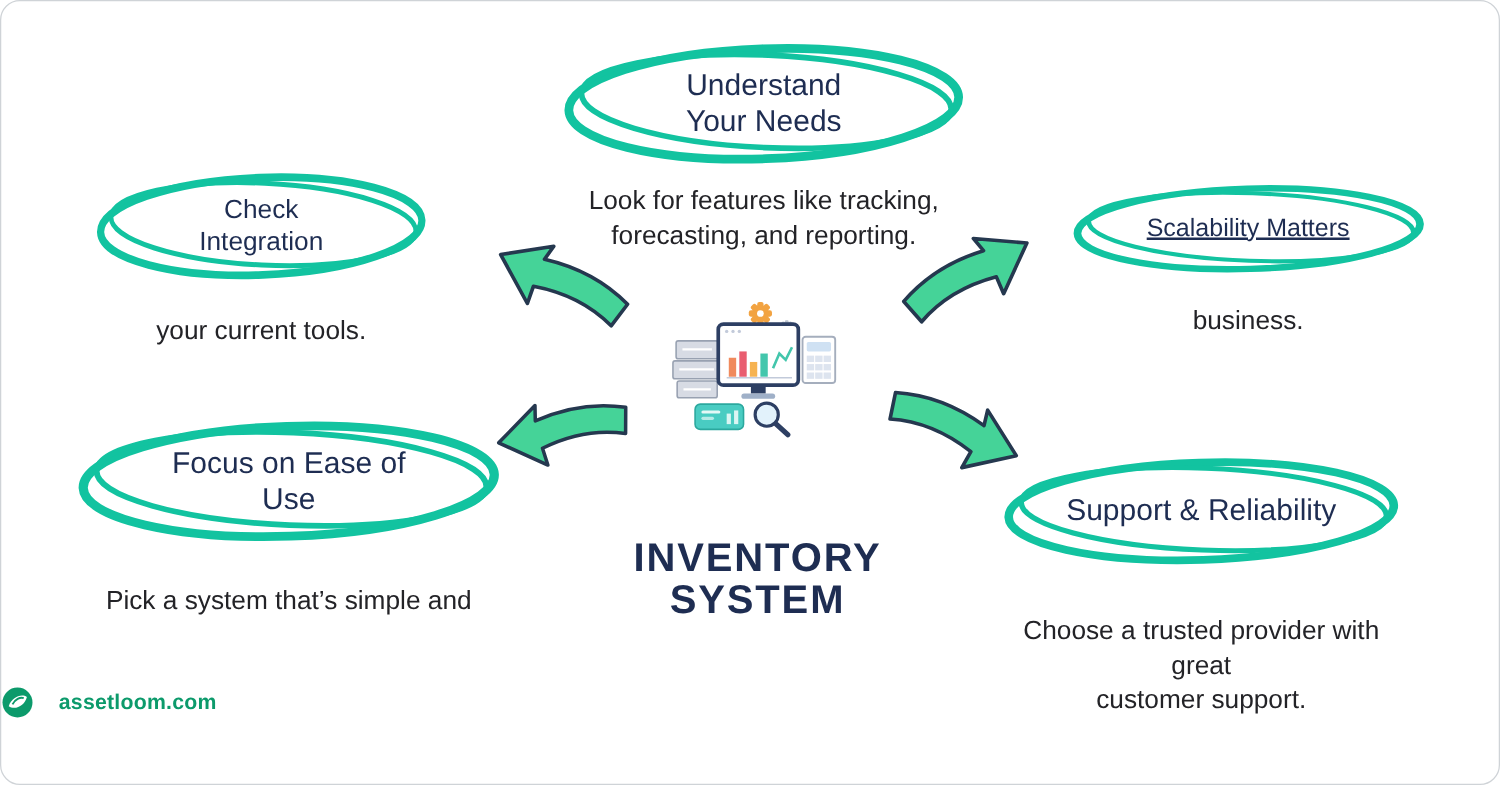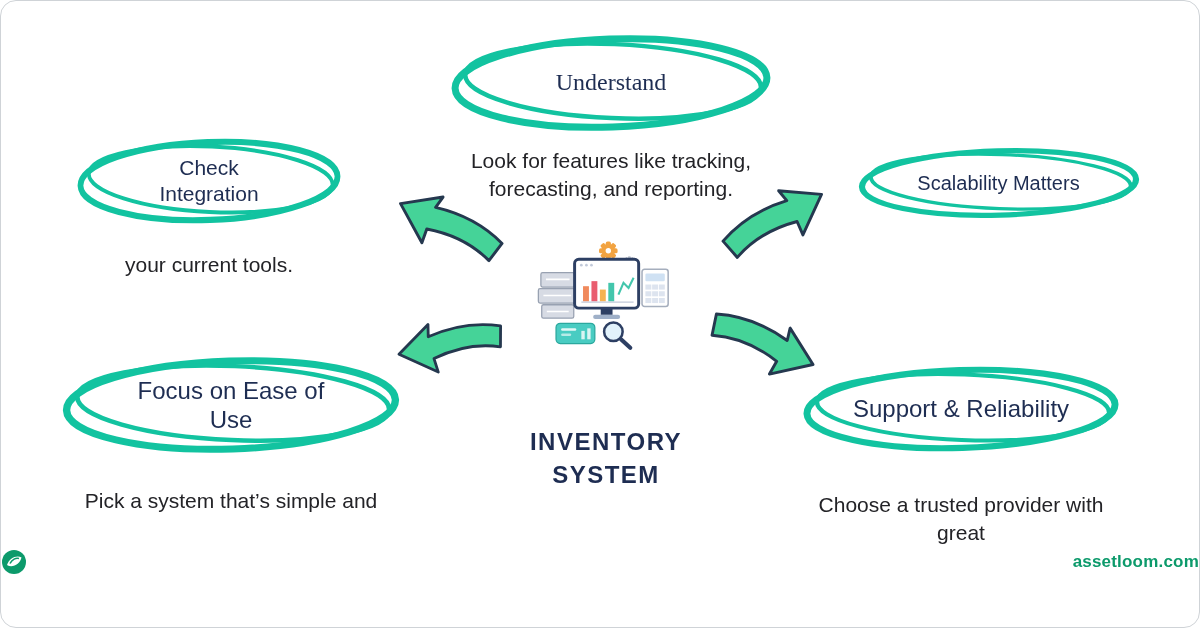--- a/index.html
+++ b/index.html
@@ -15,39 +15,39 @@
   .ring-stroke{fill:none;stroke:var(--ring);}
   .ring-outer{stroke-width:7;}
   .ring-inner{stroke-width:4.5;}
   .node-label{
     position:absolute;inset:0;display:flex;flex-direction:column;
     justify-content:center;align-items:center;
     color:var(--heading);font-weight:500;line-height:1.22;
   }
   .label-24{font-size:24px;}
   .label-21{font-size:21px;}
-  .label-20{font-size:20px;}
+  .label-20{font-size:20px;text-decoration:underline;}
   .desc{
     margin:0;color:var(--description);font-size:21px;font-weight:500;line-height:1.32;
   }
   .desc span,.node-label span{display:block;}
 
   .n-top{left:430px;top:30px;width:360px;}
-  .n-top .ellipse{width:330px;height:104px;font-family:Liberation Serif, serif;}
+  .n-top .ellipse{width:330px;height:104px;}
   .n-top .desc{margin-top:12px;}
 
   .n-check{left:58px;top:134px;width:300px;}
   .n-check .ellipse{width:272px;height:92px;}
   .n-check .desc{margin-top:24px;}
 
   .n-scal{left:845px;top:144px;width:305px;}
   .n-scal .ellipse{width:290px;height:76px;}
   .n-scal .desc{margin-top:22px;}
 
-  .n-focus{left:52px;top:352px;width:356px;}
+  .n-focus{left:52px;top:332px;width:356px;}
   .n-focus .ellipse{width:348px;height:104px;}
   .n-focus .desc{margin-top:30px;}
 
   .n-support{left:792px;top:362px;width:336px;}
   .n-support .ellipse{width:326px;height:92px;}
   .n-support .desc{margin-top:36px;}
 
   
   .arrow{position:absolute;transform-origin:center;}
   .arrow svg{display:block;width:100%;height:100%;}
@@ -55,56 +55,57 @@
   .arrow-tl{left:388px;top:198px;width:118px;height:62px;transform:rotate(27deg);}
   .arrow-tr{left:716px;top:192px;width:118px;height:62px;transform:scaleX(-1) rotate(31deg);}
   .arrow-bl{left:392px;top:316px;width:116px;height:60px;transform:rotate(-10deg);}
   .arrow-br{left:702px;top:314px;width:118px;height:62px;transform:scaleX(-1) rotate(-22deg);}
 
   
   .center-art{position:absolute;left:533px;top:238px;width:152px;height:118px;}
   .center-art svg{width:100%;height:100%;display:block;}
   .center-title{
     position:absolute;left:460px;top:408px;width:290px;text-align:center;
-    color:var(--heading);font-size:24px;font-weight:700;letter-spacing:1.5px;line-height:33px;
+    color:var(--heading);font-size:32px;font-weight:700;letter-spacing:1.5px;line-height:33px;
   }
   .center-title span{display:block;}
 
   
   .box{fill:#d7dbe4;stroke:#98a1b1;stroke-width:1.5;}
   .box-line{stroke:#ffffff;stroke-width:2;fill:none;}
   .gear-o{fill:#f2a341;}
   .gear-s{fill:#b9c1cd;}
   .calc{fill:#ffffff;stroke:#a5aebd;stroke-width:1.8;}
   .calc-screen{fill:#cfe1f3;}
   .calc-btn{fill:#dde4ef;}
   .monitor{fill:#ffffff;stroke:#2d3f63;stroke-width:3.5;}
   .card{fill:#49ccc2;stroke:#2ba89e;stroke-width:1.5;}
   .lens{fill:#d8edf9;fill-opacity:.75;stroke:#2d3f63;stroke-width:3;}
   .lens-handle{stroke:#2d3f63;stroke-width:5;stroke-linecap:round;}
 
   
-  .brand{position:absolute;left:0;right:0;top:548px;display:flex;justify-content:space-between;align-items:center;gap:20px;}
+  .brand{position:absolute;left:0;right:0;top:548px;display:flex;justify-content:flex-start;align-items:center;gap:20px;}
   .brand-icon{width:26px;height:26px;display:block;}
   .brand-circle{fill:var(--brand_green);}
   .brand-name{font-size:17px;font-weight:600;color:var(--brand_green);letter-spacing:.2px;}
 </style>
 </head>
 <body>
 
 <div class="canvas">
 
   <section class="node n-top">
     <div class="ellipse">
       <svg class="ring" viewBox="0 0 330 104" preserveAspectRatio="none">
         <ellipse class="ring-stroke ring-outer" cx="165" cy="52" rx="156" ry="44" transform="rotate(-2 165 52)"></ellipse>
         <ellipse class="ring-stroke ring-inner" cx="167" cy="50" rx="148" ry="37" transform="rotate(2.5 165 52)"></ellipse>
       </svg>
       <div class="node-label label-24">
         <span>Understand</span>
+        <span>Your Needs</span>
       </div>
     </div>
     <p class="desc">
       <span>Look for features like tracking,</span>
       <span>forecasting, and reporting.</span>
     </p>
   </section>
 
   <section class="node n-check">
     <div class="ellipse">
@@ -127,20 +128,21 @@
       <svg class="ring" viewBox="0 0 330 104" preserveAspectRatio="none">
         <ellipse class="ring-stroke ring-outer" cx="165" cy="52" rx="156" ry="44" transform="rotate(-2 165 52)"></ellipse>
         <ellipse class="ring-stroke ring-inner" cx="167" cy="50" rx="148" ry="37" transform="rotate(2.5 165 52)"></ellipse>
       </svg>
       <div class="node-label label-20">
         <span>Scalability Matters</span>
         <span></span>
       </div>
     </div>
     <p class="desc">
+      <span>business.</span>
     </p>
   </section>
 
   <section class="node n-focus">
     <div class="ellipse">
       <svg class="ring" viewBox="0 0 330 104" preserveAspectRatio="none">
         <ellipse class="ring-stroke ring-outer" cx="165" cy="52" rx="156" ry="44" transform="rotate(-2 165 52)"></ellipse>
         <ellipse class="ring-stroke ring-inner" cx="167" cy="50" rx="148" ry="37" transform="rotate(2.5 165 52)"></ellipse>
       </svg>
       <div class="node-label label-24">
@@ -159,20 +161,21 @@
         <ellipse class="ring-stroke ring-outer" cx="165" cy="52" rx="156" ry="44" transform="rotate(-2 165 52)"></ellipse>
         <ellipse class="ring-stroke ring-inner" cx="167" cy="50" rx="148" ry="37" transform="rotate(2.5 165 52)"></ellipse>
       </svg>
       <div class="node-label label-24">
         <span>Support &amp; Reliability</span>
         <span></span>
       </div>
     </div>
     <p class="desc">
       <span>Choose a trusted provider with great</span>
+      <span>customer support.</span>
     </p>
   </section>
 
   <div class="arrow arrow-tl">
     <svg viewBox="0 0 120 64">
       <path class="arrow-shape" d="M4 30 L40 4 L38 17 C66 10 92 11 116 19 L112 41 C88 33 64 34 40 41 L42 56 Z"></path>
     </svg>
   </div>
   <div class="arrow arrow-tr">
     <svg viewBox="0 0 120 64">

